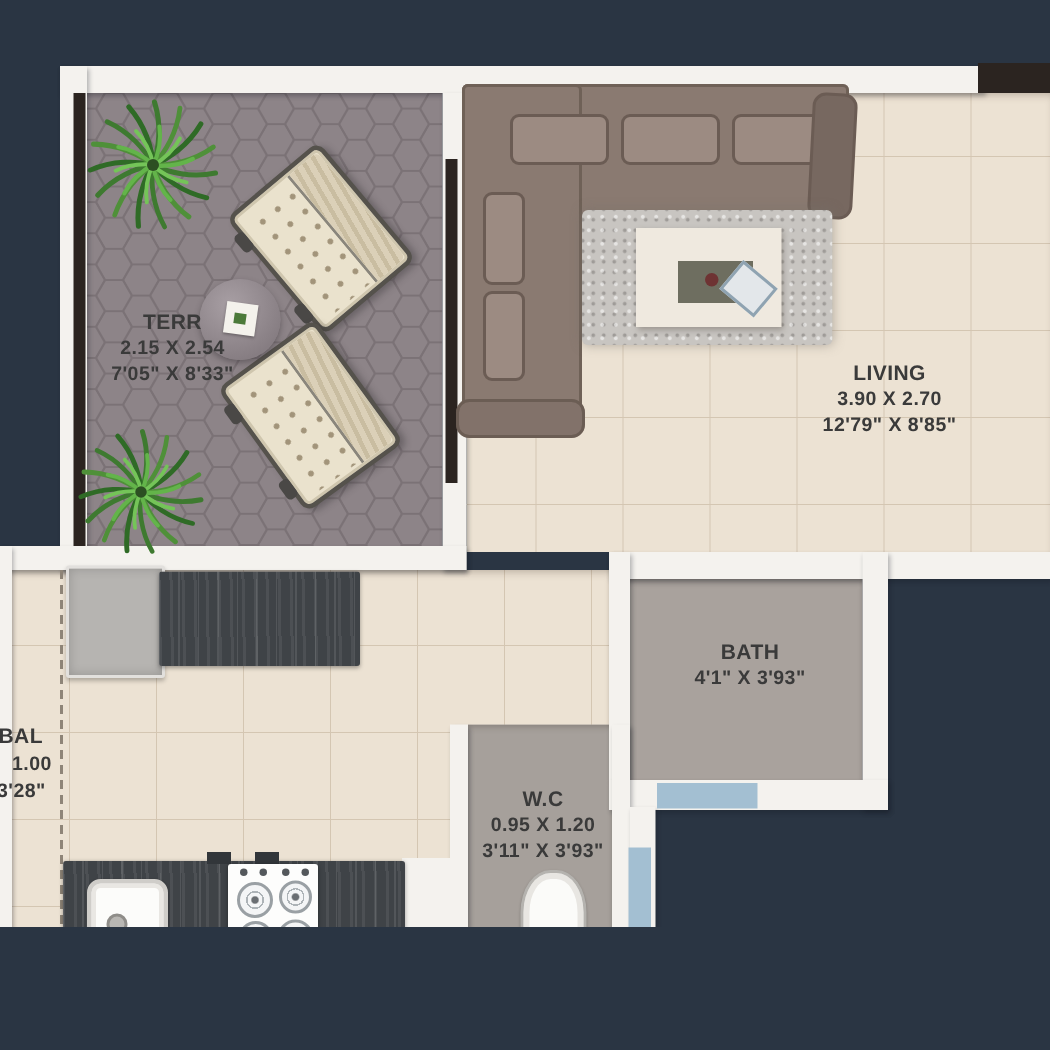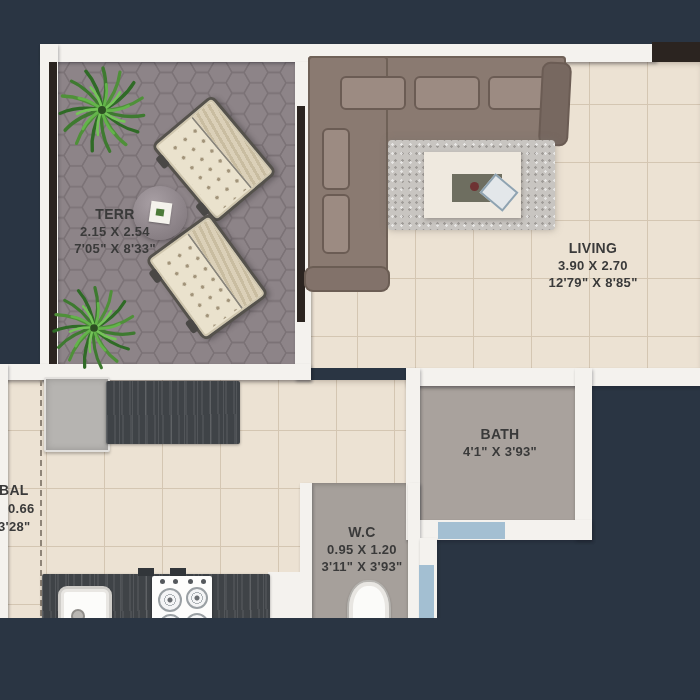--- a/index.html
+++ b/index.html
@@ -229,16 +229,16 @@
     <div class="rname">BATH</div>
     <div class="rdim">4'1" X 3'93"</div>
   </div>
   <div class="label" style="left:287px;top:524px;">
     <div class="rname">W.C</div>
     <div class="rdim">0.95 X 1.20</div>
     <div class="rdim">3'11" X 3'93"</div>
   </div>
 
   <div class="bal-line rname" style="left:-1px;top:482px;">BAL</div>
-  <div class="bal-line rdim" style="left:8px;top:501px;">0.66</div>
+  <div class="bal-line rdim" style="left:8px;top:501px;">1.00</div>
   <div class="bal-line rdim" style="left:-2px;top:519px;">3'28"</div>
 
 </div>
 
 </body></html>

